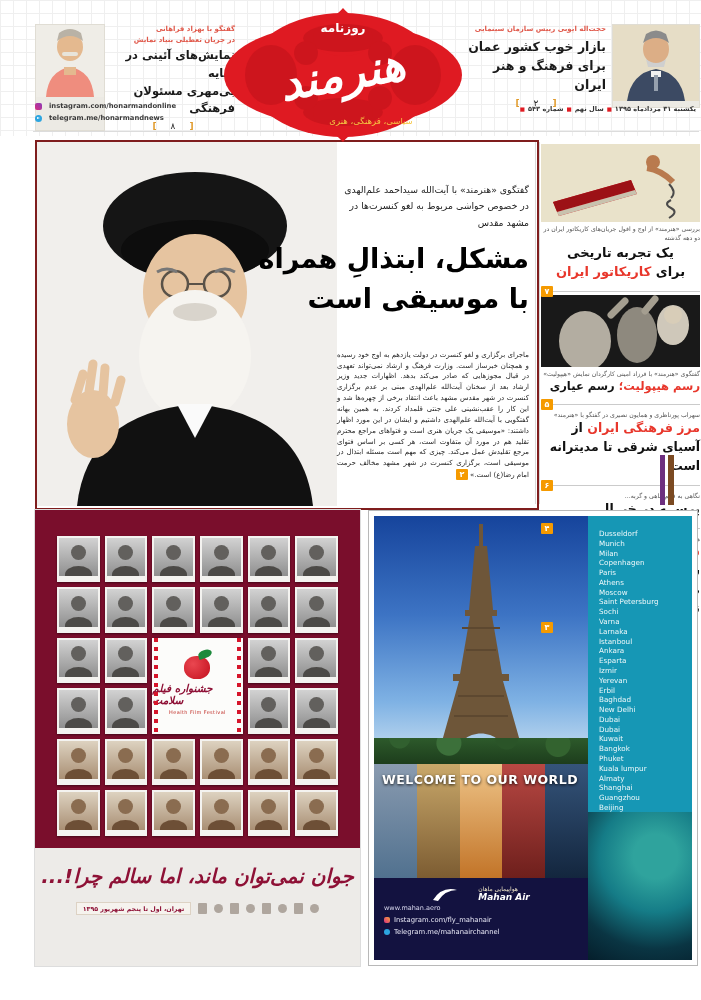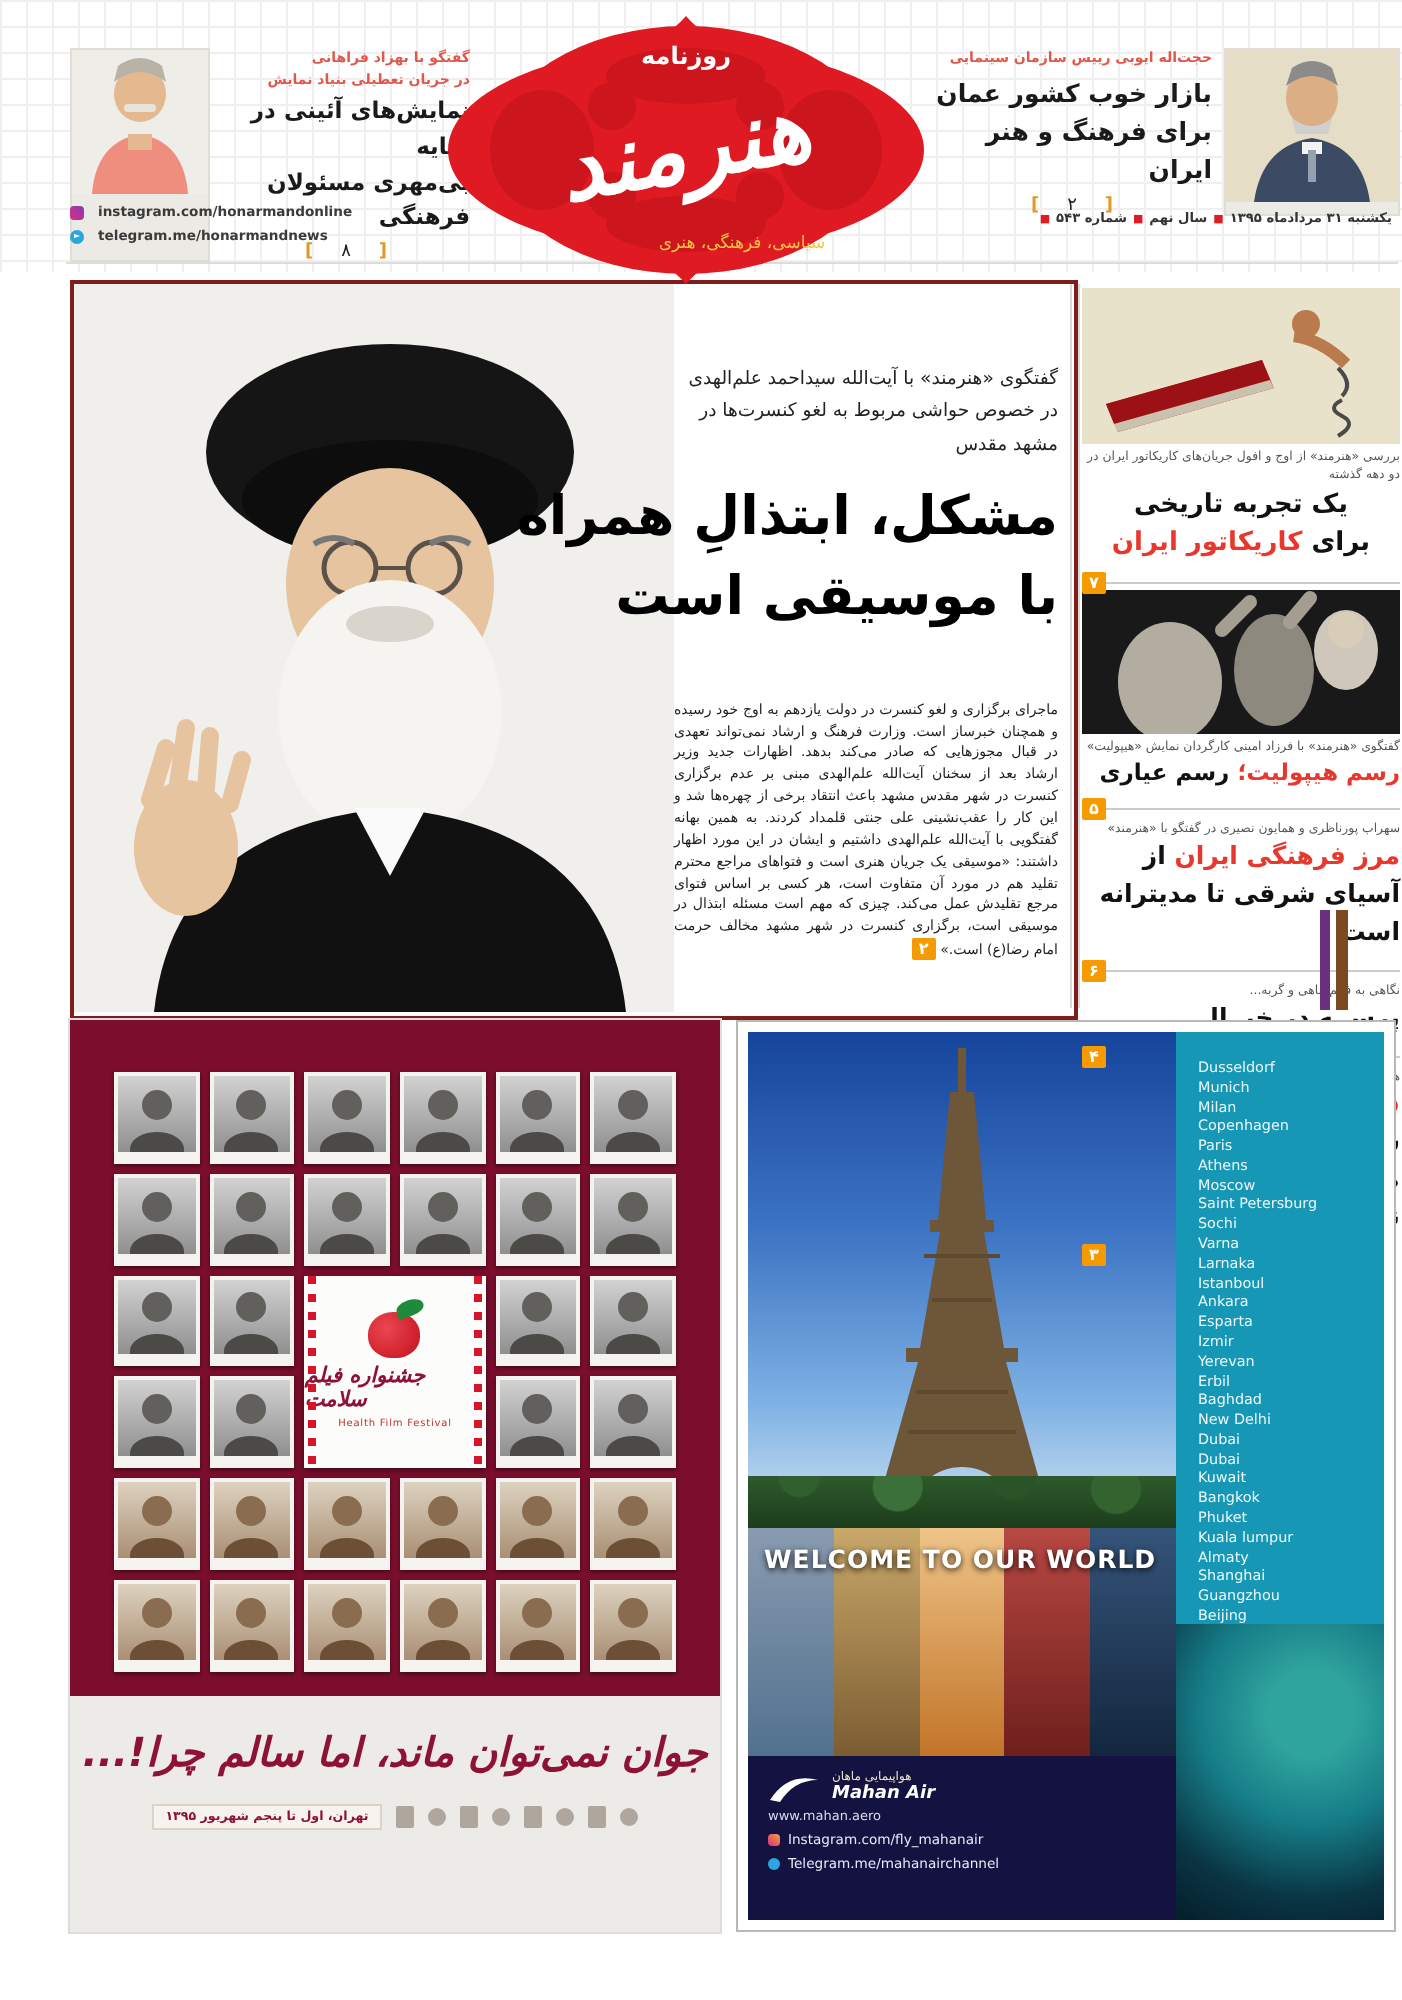--- a/index.html
+++ b/index.html
@@ -95,21 +95,21 @@
   .collage{position:absolute;left:0;top:248px;width:214px;height:114px;display:flex;}
   .ct{flex:1;}
   .ct1{background:linear-gradient(180deg,#8a9bb0,#51718f);}
   .ct2{background:linear-gradient(180deg,#c9a86a,#7c5c32);}
   .ct3{background:linear-gradient(180deg,#eec488,#c27428);}
   .ct4{background:linear-gradient(180deg,#b84843,#6e1f1c);}
   .ct5{background:linear-gradient(180deg,#35547a,#13263e);}
   .welcome{position:absolute;left:8px;top:8px;font-size:12.5px;font-weight:800;color:#fff;letter-spacing:.5px;
     text-shadow:0 1px 3px rgba(0,0,0,.85);white-space:nowrap;}
   .mfooter{position:absolute;left:0;top:362px;width:214px;height:82px;background:#131240;color:#fff;padding:7px 10px;box-sizing:border-box;}
-  .mlogo-row{display:flex;align-items:center;gap:6px;}
+  .mlogo-row{display:flex;align-items:center;gap:20px;justify-content:center;}
   .mlogo-txt{line-height:1.2;}
   .mfa{font-size:6px;color:#f0e6c8;}
   .mbrand{font-size:9px;font-weight:800;font-style:italic;}
   .msite{font-size:6.5px;color:#d8d8ee;margin-top:1px;}
   .mline{display:flex;align-items:center;gap:4px;font-size:6.8px;color:#e8e8f6;margin-top:4px;direction:ltr;}
   .mig{width:6px;height:6px;border-radius:2px;background:linear-gradient(45deg,#d92e7f,#f5a13d);display:inline-block;}
   .mtg{width:6px;height:6px;border-radius:50%;background:#2ca5e0;display:inline-block;}
 </style>
 </head>
 <body>

